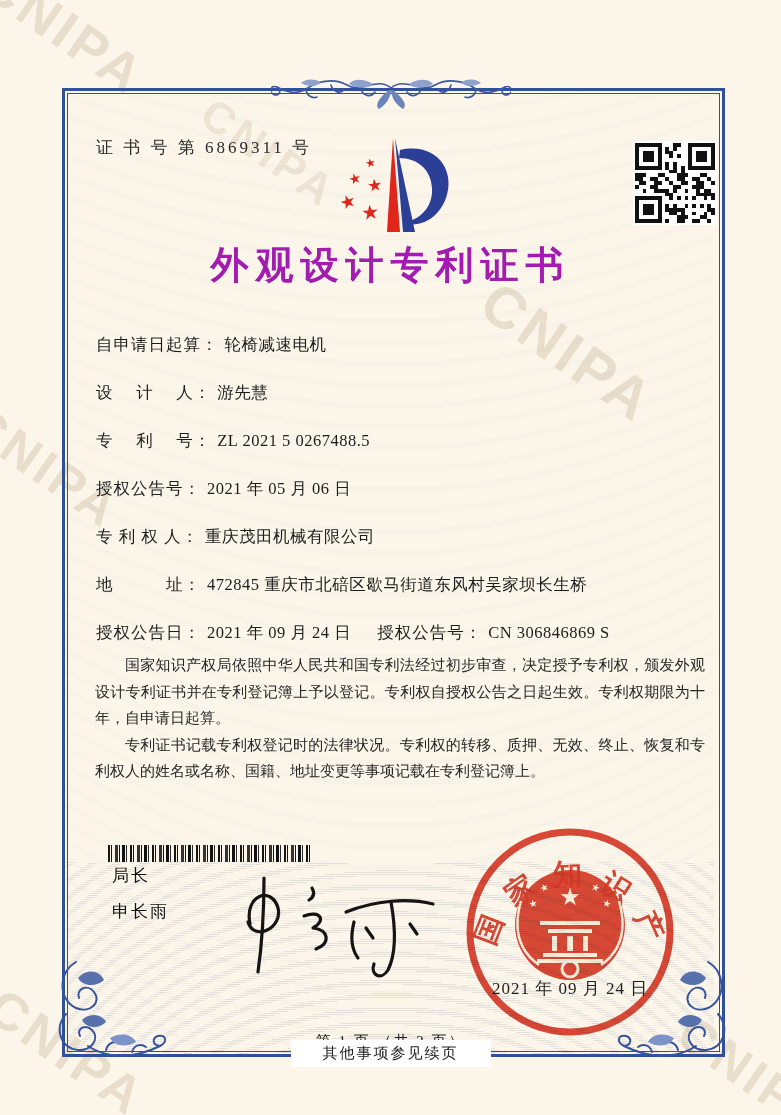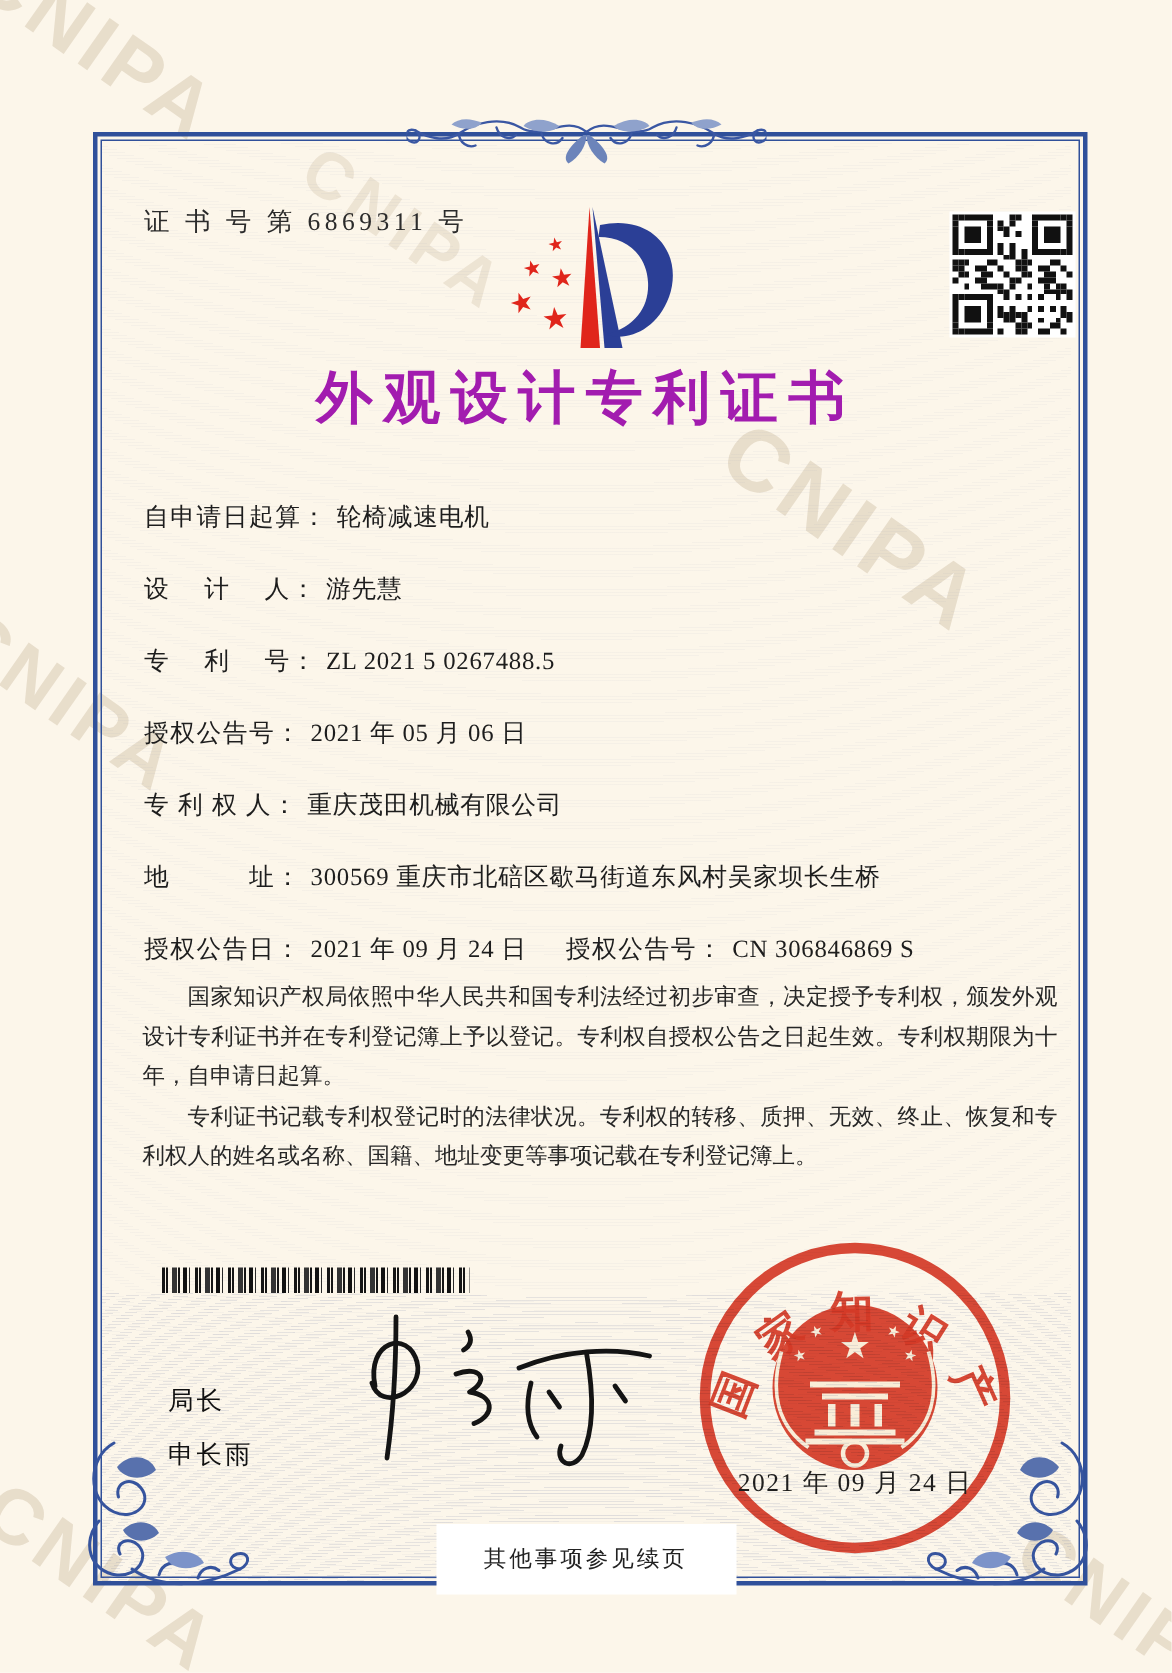--- a/index.html
+++ b/index.html
@@ -96,42 +96,42 @@
     background:repeating-linear-gradient(90deg,
       #151515 0 2px, transparent 2px 3px,
       #151515 3px 4px, transparent 4px 7px,
       #333 7px 10px, transparent 10px 11px,
       #151515 11px 12px, transparent 12px 14px,
       #111 14px 17px, transparent 17px 18px,
       #2a2a2a 18px 19px, transparent 19px 22px);
   }
 
   
-  .signer{position:absolute;left:112px;top:922px;z-index:5;font-size:17px;color:#111;
+  .signer{position:absolute;left:112px;top:864px;z-index:5;font-size:17px;color:#111;
     font-family:"Liberation Sans","DejaVu Sans",sans-serif;}
   .signer div{margin-bottom:13px;letter-spacing:2px;}
   .signature{position:absolute;left:228px;top:872px;z-index:6;}
 
   
   .seal{position:absolute;left:463px;top:825px;width:214px;height:214px;z-index:7;
     mix-blend-mode:multiply;opacity:0.95;}
   .seal-date{
     position:absolute;left:0;right:0;top:152px;z-index:8;
     text-align:center;font-size:17px;color:#141414;letter-spacing:1px;
     font-family:"Liberation Serif","DejaVu Serif",serif;
   }
 
   
   .page-info{
     position:absolute;left:0;right:0;top:1032px;z-index:5;
     text-align:center;font-size:15px;letter-spacing:2px;color:#222;
   }
   .continuation{
-    position:absolute;left:50%;top:1016px;transform:translateX(-50%);z-index:5;
-    background:#fff;padding:14px 32px;font-size:15px;letter-spacing:2px;color:#222;
+    position:absolute;left:50%;top:1040px;transform:translateX(-50%);z-index:5;
+    background:#fff;padding:4px 32px;font-size:15px;letter-spacing:2px;color:#222;
     white-space:nowrap;
     text-align:right;
   }
 </style>
 </head>
 <body>
 
 <div class="page">
 
   <span class="wm wm1">CNIPA</span>
@@ -661,21 +661,21 @@
     <div class="frow">
       <span class="lab">专　 利　 号：</span><span class="val">ZL 2021 5 0267488.5</span>
     </div>
     <div class="frow">
       <span class="lab">授权公告号：</span><span class="val">2021 年 05 月 06 日</span>
     </div>
     <div class="frow">
       <span class="lab">专 利 权 人：</span><span class="val">重庆茂田机械有限公司</span>
     </div>
     <div class="frow">
-      <span class="lab">地　　　址：</span><span class="val">300569 重庆市北碚区歇马街道东风村吴家坝长生桥</span>
+      <span class="lab">地　　　址：</span><span class="val">472845 重庆市北碚区歇马街道东风村吴家坝长生桥</span>
     </div>
     <div class="frow last">
       <span class="lab">授权公告日：</span><span class="val">2021 年 09 月 24 日</span><span class="lab second">授权公告号：</span><span class="val">CN 306846869 S</span>
     </div>
   </div>
 
   <div class="paras">
     <p>国家知识产权局依照中华人民共和国专利法经过初步审查，决定授予专利权，颁发外观设计专利证书并在专利登记簿上予以登记。专利权自授权公告之日起生效。专利权期限为十年，自申请日起算。</p>
     <p>专利证书记载专利权登记时的法律状况。专利权的转移、质押、无效、终止、恢复和专利权人的姓名或名称、国籍、地址变更等事项记载在专利登记簿上。</p>
   </div>

